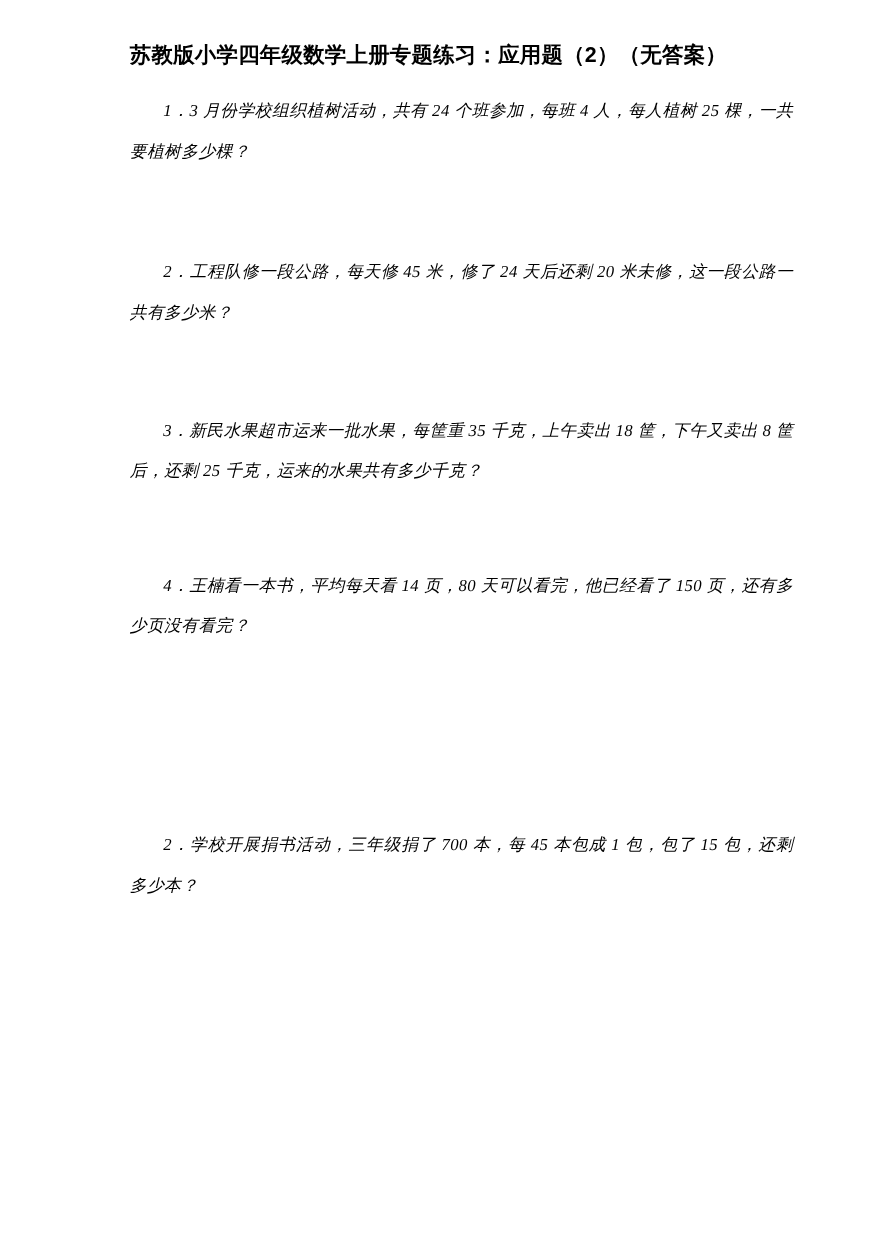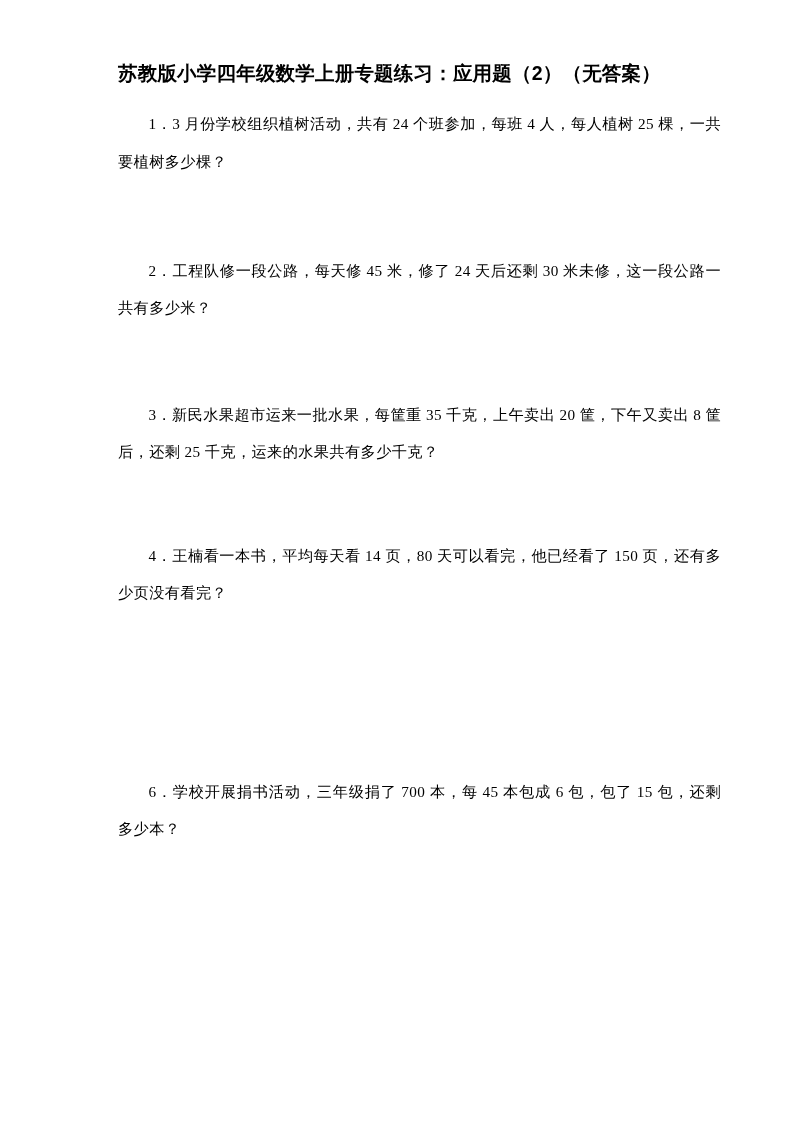--- a/index.html
+++ b/index.html
@@ -12,34 +12,35 @@
     height: 1122px;
     font-family: "Liberation Serif", "DejaVu Serif", serif;
     color: #000000;
     position: relative;
     overflow: hidden;
   }
   .page {
     width: 793px;
     height: 1122px;
     box-sizing: border-box;
-    padding: 52px 62px 40px 62px;
+    padding: 29px 62px 40px 62px;
     position: relative;
   }
   .doc-title {
     font-family: "Liberation Sans", "DejaVu Sans", sans-serif;
     font-weight: bold;
     font-size: 19.5px;
     letter-spacing: 0.2px;
     margin: 8px 0 0 56px;
     line-height: 1.4;
     white-space: nowrap;
   }
   .problems {
     margin-top: 18px;
+    font-style: italic;
   }
   .problem {
     font-size: 15.2px;
     line-height: 2.45;
     text-align: justify;
     text-justify: inter-ideograph;
     margin: 0 0 0 0;
     padding: 0 10px 0 56px;
     text-indent: 2em;
     letter-spacing: 0.4px;
@@ -56,27 +57,27 @@
 
 <div class="page">
 
   <h1 class="doc-title">苏教版小学四年级数学上册专题练习：应用题（2）（无答案）</h1>
 
   <div class="problems">
 
     <p class="problem">1．3 月份学校组织植树活动，共有 24 个班参加，每班 4 人，每人植树 25 棵，一共要植树多少棵？</p>
     <div class="gap-1"></div>
 
-    <p class="problem">2．工程队修一段公路，每天修 45 米，修了 24 天后还剩 30 米未修，这一段公路一共有多少米？</p>
+    <p class="problem">2．工程队修一段公路，每天修 45 米，修了 24 天后还剩 20 米未修，这一段公路一共有多少米？</p>
     <div class="gap-2"></div>
 
-    <p class="problem">3．新民水果超市运来一批水果，每筐重 35 千克，上午卖出 20 筐，下午又卖出 8 筐后，还剩 25 千克，运来的水果共有多少千克？</p>
+    <p class="problem">3．新民水果超市运来一批水果，每筐重 35 千克，上午卖出 18 筐，下午又卖出 8 筐后，还剩 25 千克，运来的水果共有多少千克？</p>
     <div class="gap-3"></div>
 
     <p class="problem">4．王楠看一本书，平均每天看 14 页，80 天可以看完，他已经看了 150 页，还有多少页没有看完？</p>
     <div class="gap-4"></div>
 
     <div class="gap-5"></div>
 
-    <p class="problem">6．学校开展捐书活动，三年级捐了 700 本，每 45 本包成 6 包，包了 15 包，还剩多少本？</p>
+    <p class="problem">2．学校开展捐书活动，三年级捐了 700 本，每 45 本包成 1 包，包了 15 包，还剩多少本？</p>
 
   </div>
 </div>
 
 </body></html>

